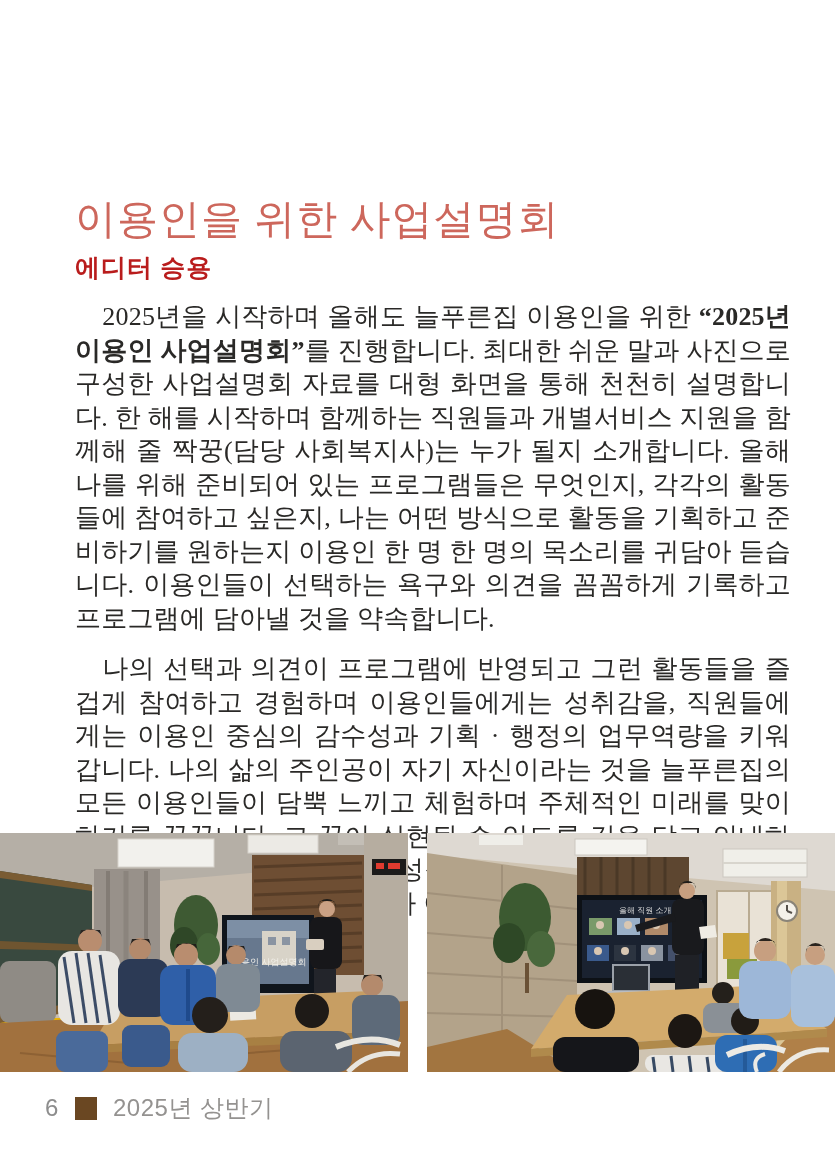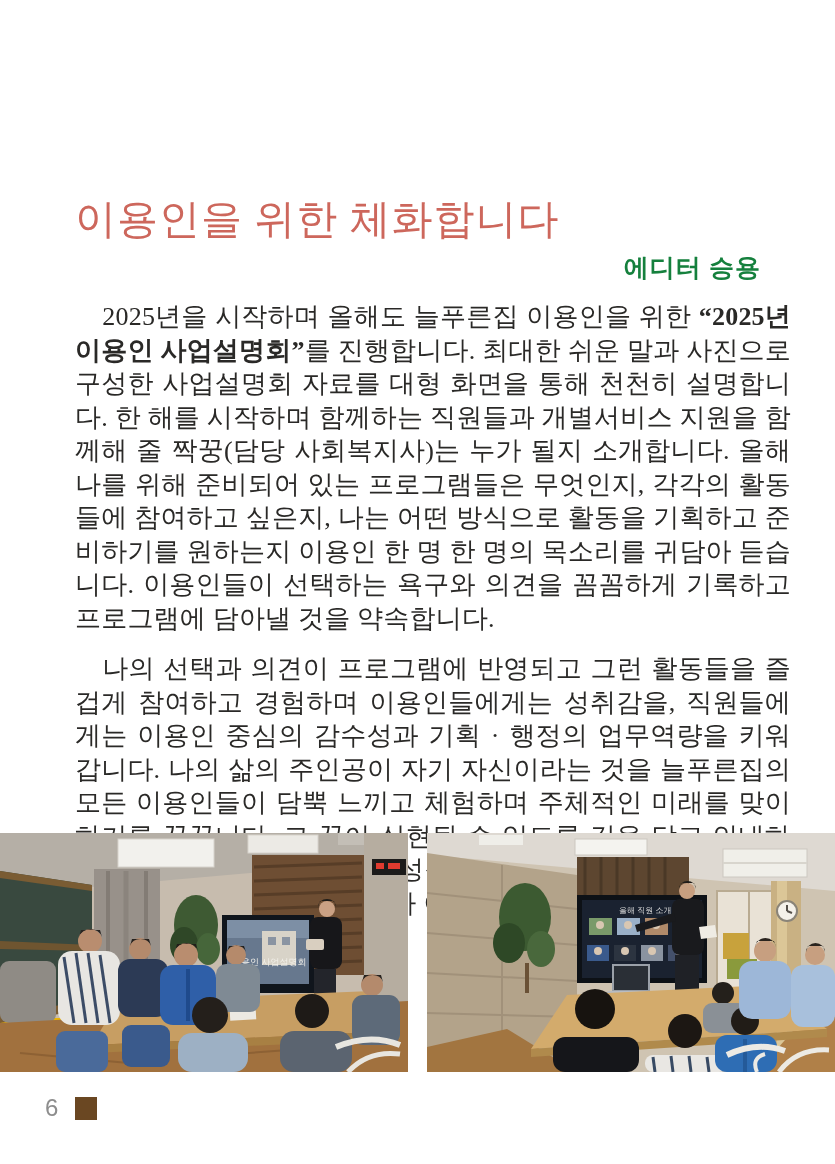--- a/index.html
+++ b/index.html
@@ -18,22 +18,22 @@
   .headline .seg-light { font-size:45px; font-weight:500; letter-spacing:-1px; }
   .headline .seg-light.tail { margin-left:6px; }
   
   .subtitle {
     position:absolute; left:75px; top:192px;
     font-size:41px; font-weight:400; color:#cd675c; letter-spacing:1px;
   }
   
   .editor {
     position:absolute; left:75px; top:251px; width:716px;
-    text-align:right; padding-right:30px;
-    font-size:25px; color:#15803d; font-weight:600; letter-spacing:1px;
+    padding-right:30px;
+    font-size:25px; color:#b91c1c; font-weight:600; letter-spacing:1px;
   }
   
   .body-text {
     position:absolute; left:75px; top:300px; width:716px;
     font-size:26px; line-height:33.5px; color:#2a2927;
     text-align:justify; word-break:break-all; letter-spacing:0.2px;
   }
   .body-text p { text-indent:1.05em;font-family:Liberation Serif, serif; }
   .body-text p + p { margin-top:17px; }
   .body-text .emph { font-weight:bold; }
@@ -53,21 +53,21 @@
   .footer .page-num { width:30px; }
   .footer .square { width:22px; height:23px; background:#6a4722; margin-right:16px; }
   .footer .edition { letter-spacing:0.5px; color:#949290; }
 </style>
 </head>
 <body>
 
 <div class="page">
 
 
-  <h2 class="subtitle">이용인을 위한 체화합니다</h2>
+  <h2 class="subtitle">이용인을 위한 사업설명회</h2>
 
   <div class="editor">에디터 승용</div>
 
   <div class="body-text">
     <p><span>2025년을 시작하며 올해도 늘푸른집 이용인을 위한 </span><span class="emph">“2025년 이용인 사업설명회”</span><span>를 진행합니다. 최대한 쉬운 말과 사진으로 구성한 사업설명회 자료를 대형 화면을 통해 천천히 설명합니다. 한 해를 시작하며 함께하는 직원들과 개별서비스 지원을 함께해 줄 짝꿍(담당 사회복지사)는 누가 될지 소개합니다. 올해 나를 위해 준비되어 있는 프로그램들은 무엇인지, 각각의 활동들에 참여하고 싶은지, 나는 어떤 방식으로 활동을 기획하고 준비하기를 원하는지 이용인 한 명 한 명의 목소리를 귀담아 듣습니다. 이용인들이 선택하는 욕구와 의견을 꼼꼼하게 기록하고 프로그램에 담아낼 것을 약속합니다.</span></p>
     <p>나의 선택과 의견이 프로그램에 반영되고 그런 활동들을 즐겁게 참여하고 경험하며 이용인들에게는 성취감을, 직원들에게는 이용인 중심의 감수성과 기획 · 행정의 업무역량을 키워갑니다. 나의 삶의 주인공이 자기 자신이라는 것을 늘푸른집의 모든 이용인들이 담뿍 느끼고 체험하며 주체적인 미래를 맞이하기를 꿈꿉니다. 그 꿈이 실현될 수 있도록 길을 닦고 안내하며 직원들은 이용인과 함께 성장하고 늘푸른집의 환대를 체화합니다. 그리고 우리의 환대가 이 소식지를 읽는 모든 분들께도 전해지기를 소망합니다.</p>
   </div>
 
   <div class="photos">
 
@@ -315,15 +315,16 @@
           <path d="M352,239 q18,-24 50,-22" stroke-width="5"></path>
           <path d="M330,239 q-6,-14 8,-18" stroke-width="4"></path>
         </g>
       </svg>
     </div>
   </div>
 
   <div class="footer">
     <span class="page-num">6</span>
     <span class="square"></span>
+    <span class="edition">2025년 상반기</span>
   </div>
 
 </div>
 
 </body></html>

